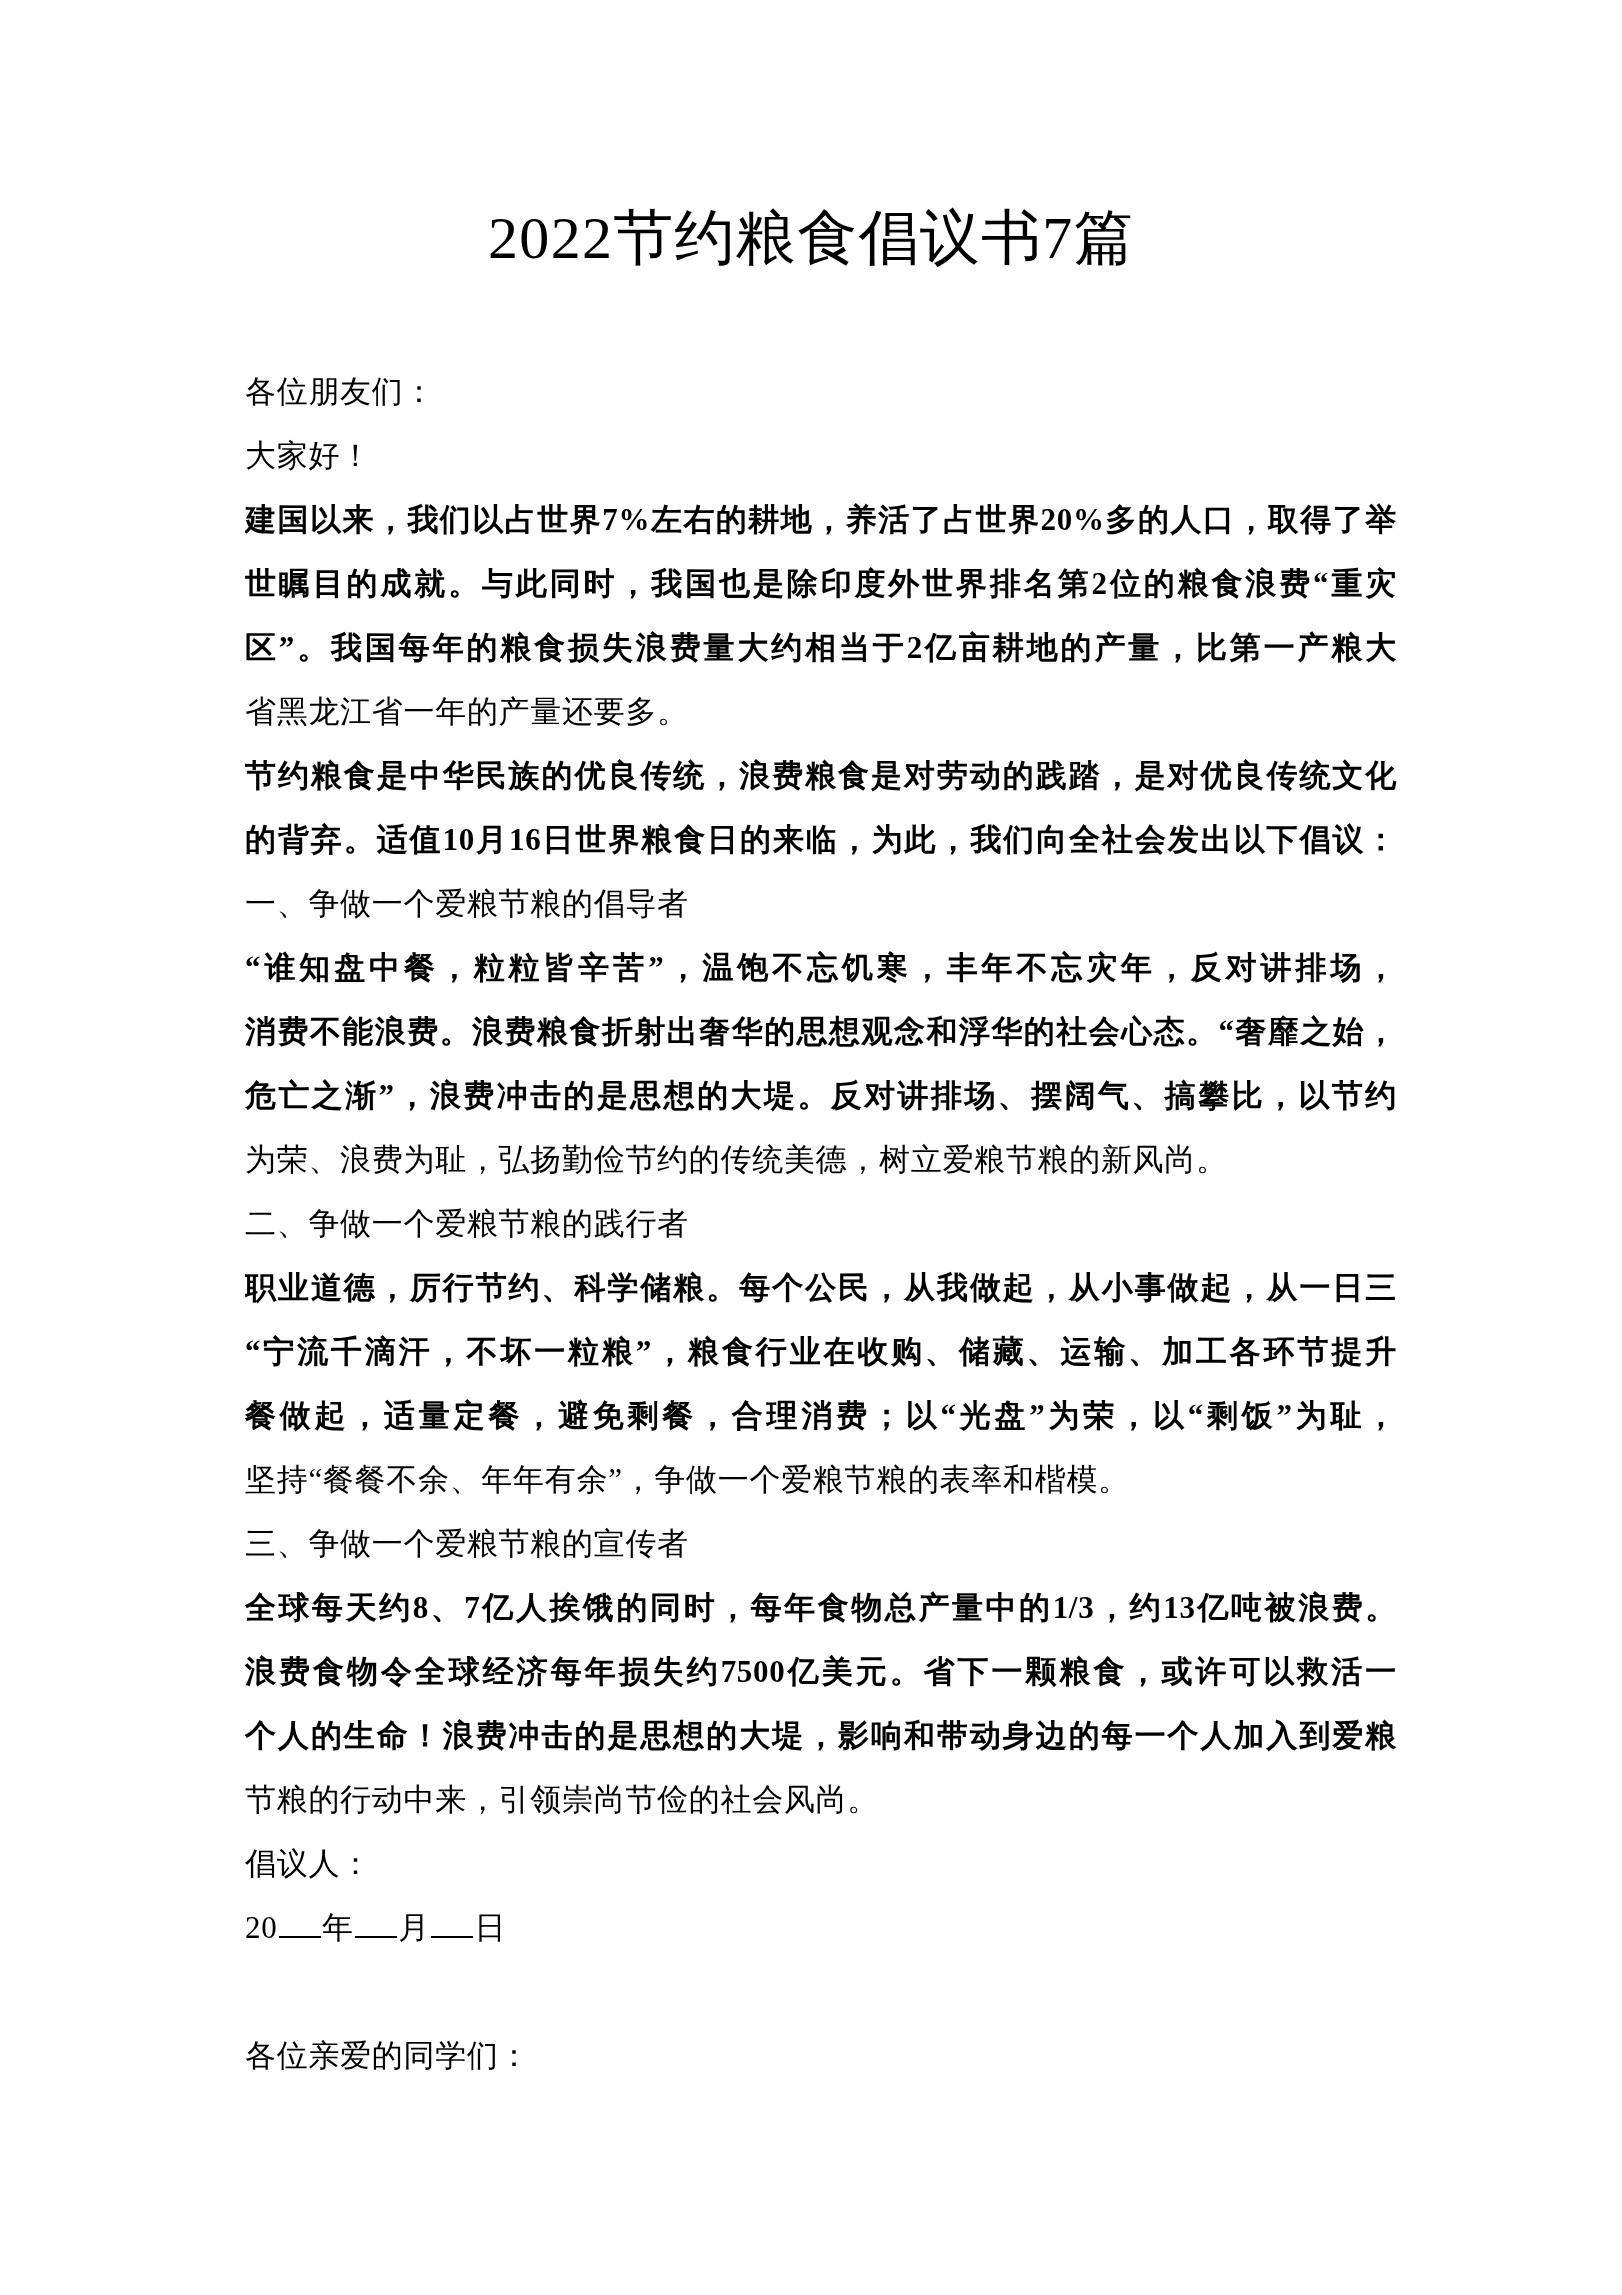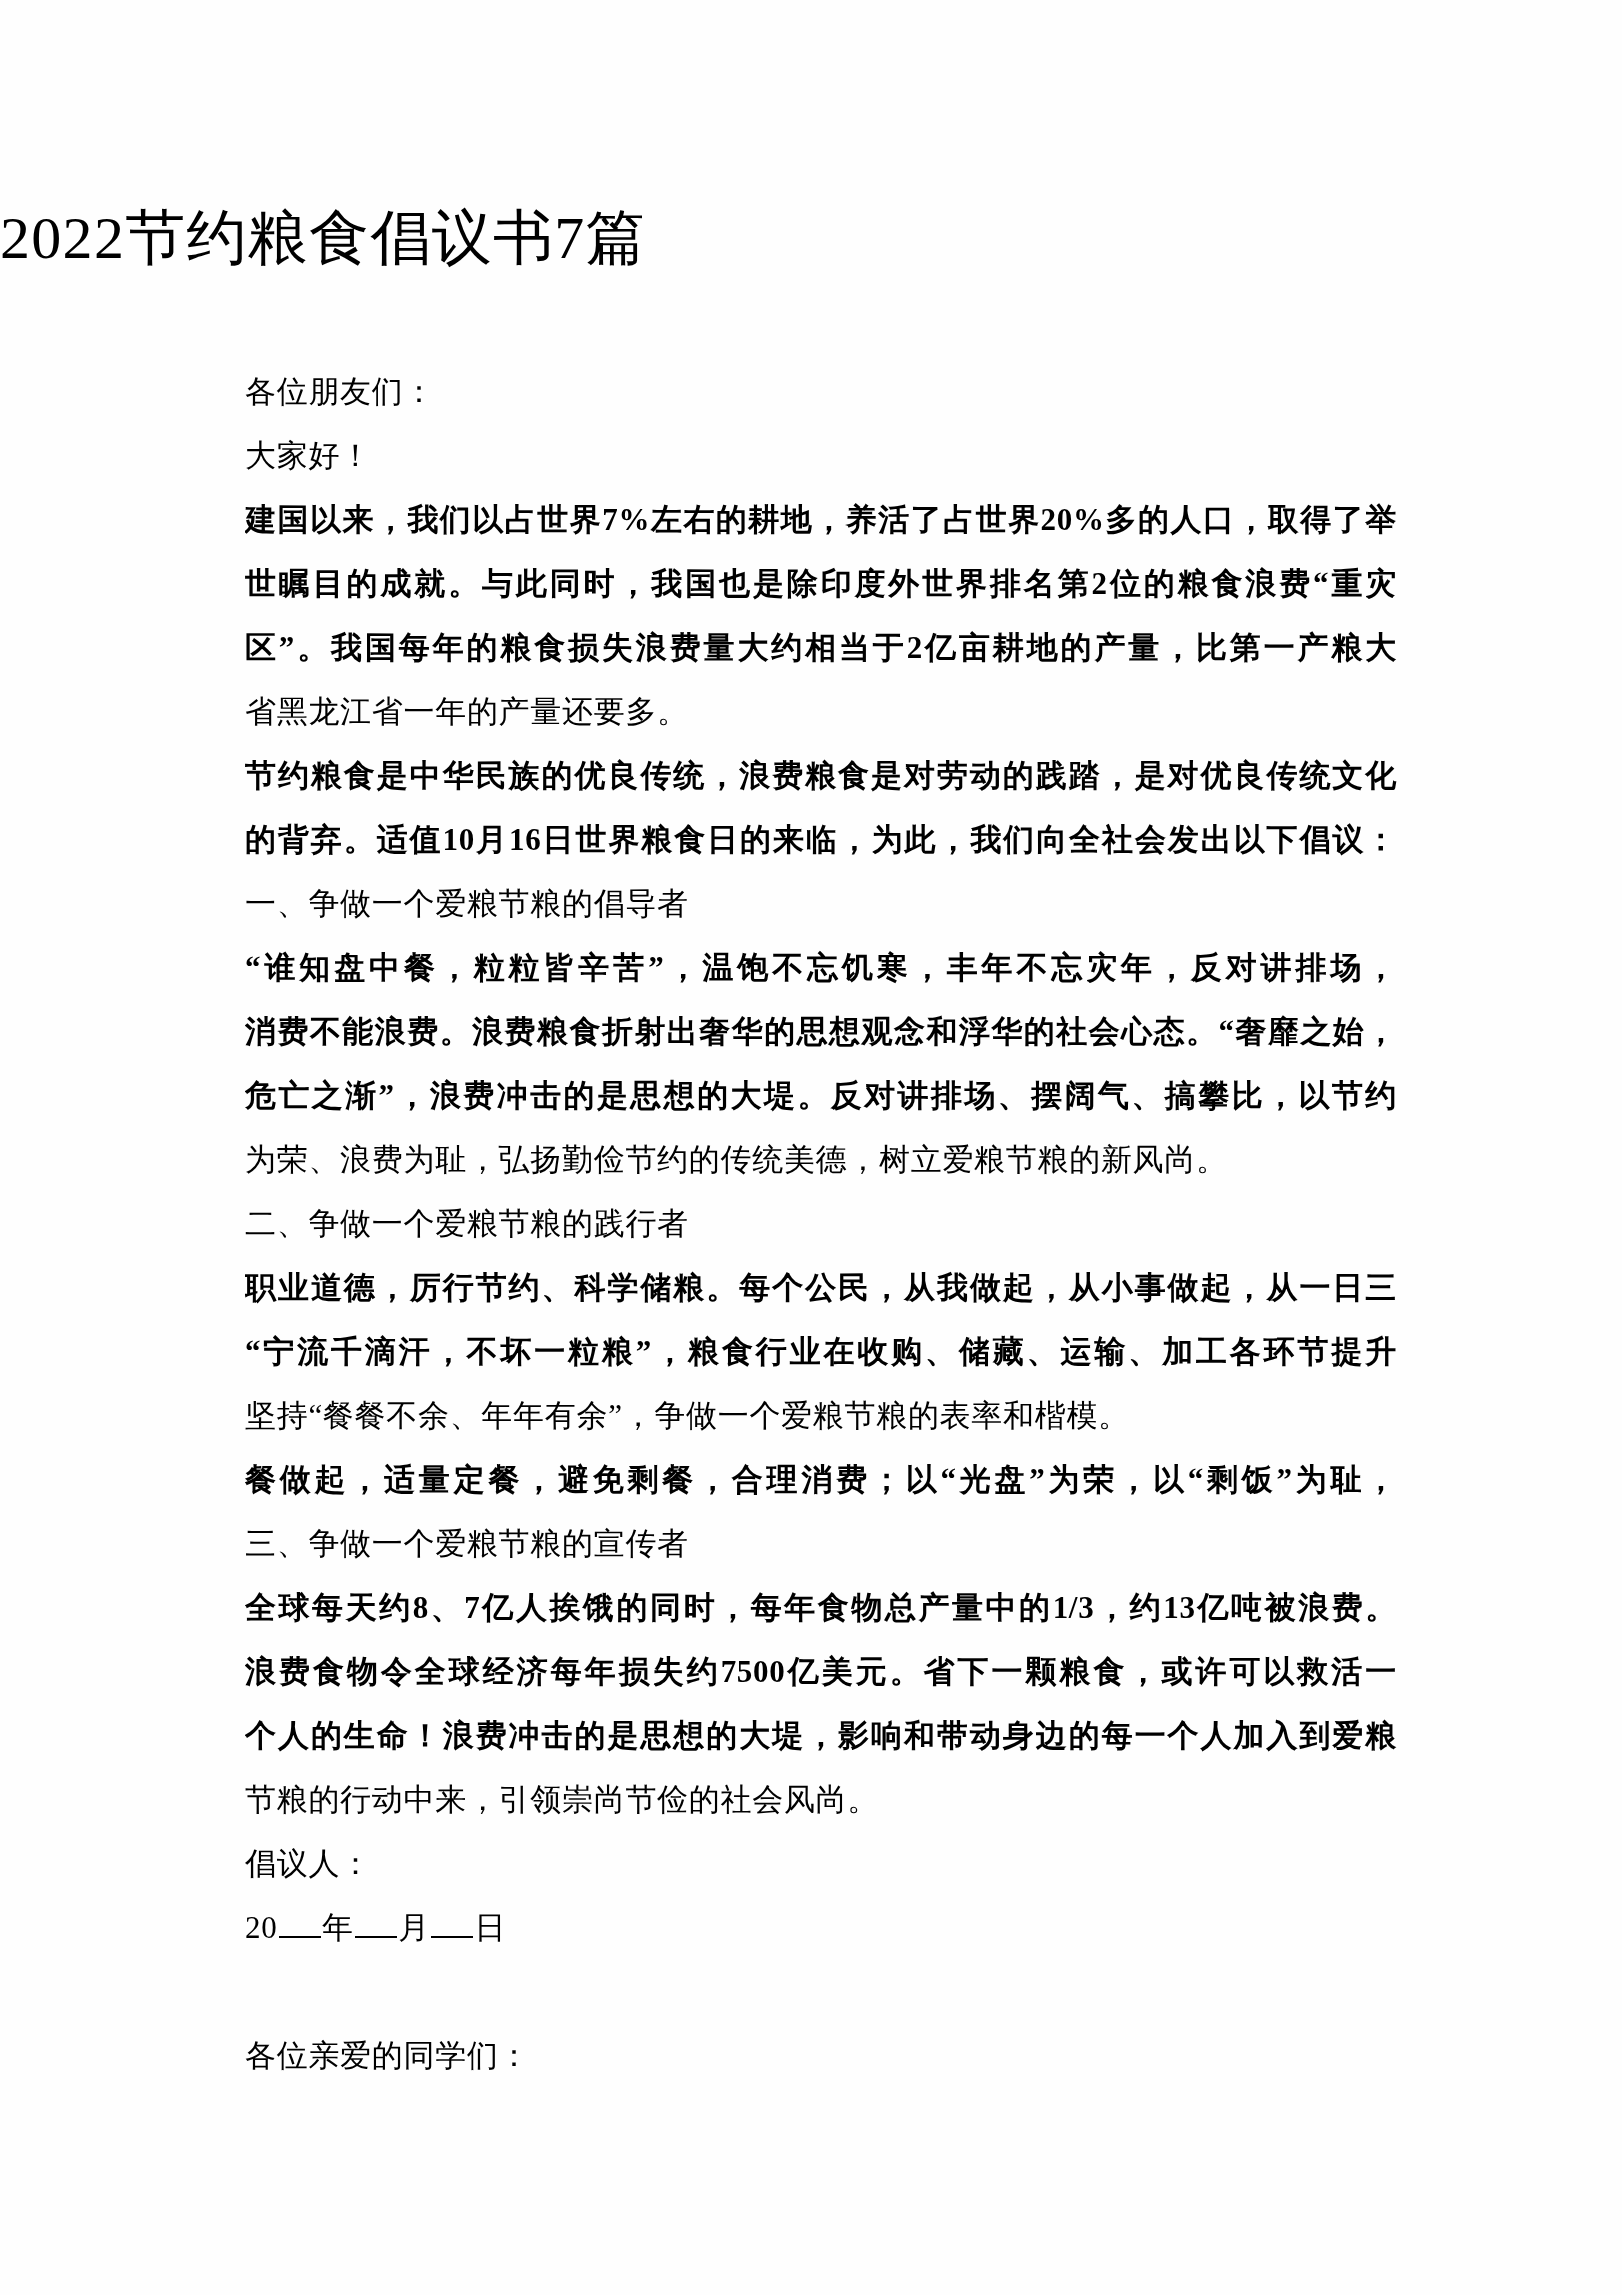--- a/index.html
+++ b/index.html
@@ -21,21 +21,21 @@
       top: 0;
       width: 1623px;
       height: 2295px;
       background: #fefefe;
     }
     .title {
       position: absolute;
       left: 0;
       top: 196px;
       width: 1623px;
-      text-align: left;
+      text-align: center;
       font-size: 60px;
       line-height: 85px;
       letter-spacing: 1.3px;
       font-family: "Liberation Serif", "DejaVu Serif", serif;
     }
     .body {
       position: absolute;
       left: 245px;
       top: 357px;
       width: 1152px;
@@ -99,22 +99,22 @@
       <span class="line justify">“谁知盘中餐，粒粒皆辛苦”，温饱不忘饥寒，丰年不忘灾年，反对讲排场，</span>
       <span class="line justify">消费不能浪费。浪费粮食折射出奢华的思想观念和浮华的社会心态。“奢靡之始，</span>
       <span class="line justify">危亡之渐”，浪费冲击的是思想的大堤。反对讲排场、摆阔气、搞攀比，以节约</span>
       <span class="line">为荣、浪费为耻，弘扬勤俭节约的传统美德，树立爱粮节粮的新风尚。</span>
     </div>
 
     <div>
       <span class="line">二、争做一个爱粮节粮的践行者</span>
       <span class="line justify">职业道德，厉行节约、科学储粮。每个公民，从我做起，从小事做起，从一日三</span>
       <span class="line justify">“宁流千滴汗，不坏一粒粮”，粮食行业在收购、储藏、运输、加工各环节提升</span>
+      <span class="line justify">餐做起，适量定餐，避免剩餐，合理消费；以“光盘”为荣，以“剩饭”为耻，</span>
       <span class="line">坚持“餐餐不余、年年有余”，争做一个爱粮节粮的表率和楷模。</span>
-      <span class="line justify">餐做起，适量定餐，避免剩餐，合理消费；以“光盘”为荣，以“剩饭”为耻，</span>
     </div>
 
     <div>
       <span class="line">三、争做一个爱粮节粮的宣传者</span>
       <span class="line justify">全球每天约8、7亿人挨饿的同时，每年食物总产量中的1/3，约13亿吨被浪费。</span>
       <span class="line justify">浪费食物令全球经济每年损失约7500亿美元。省下一颗粮食，或许可以救活一</span>
       <span class="line justify">个人的生命！浪费冲击的是思想的大堤，影响和带动身边的每一个人加入到爱粮</span>
       <span class="line">节粮的行动中来，引领崇尚节俭的社会风尚。</span>
     </div>
 

